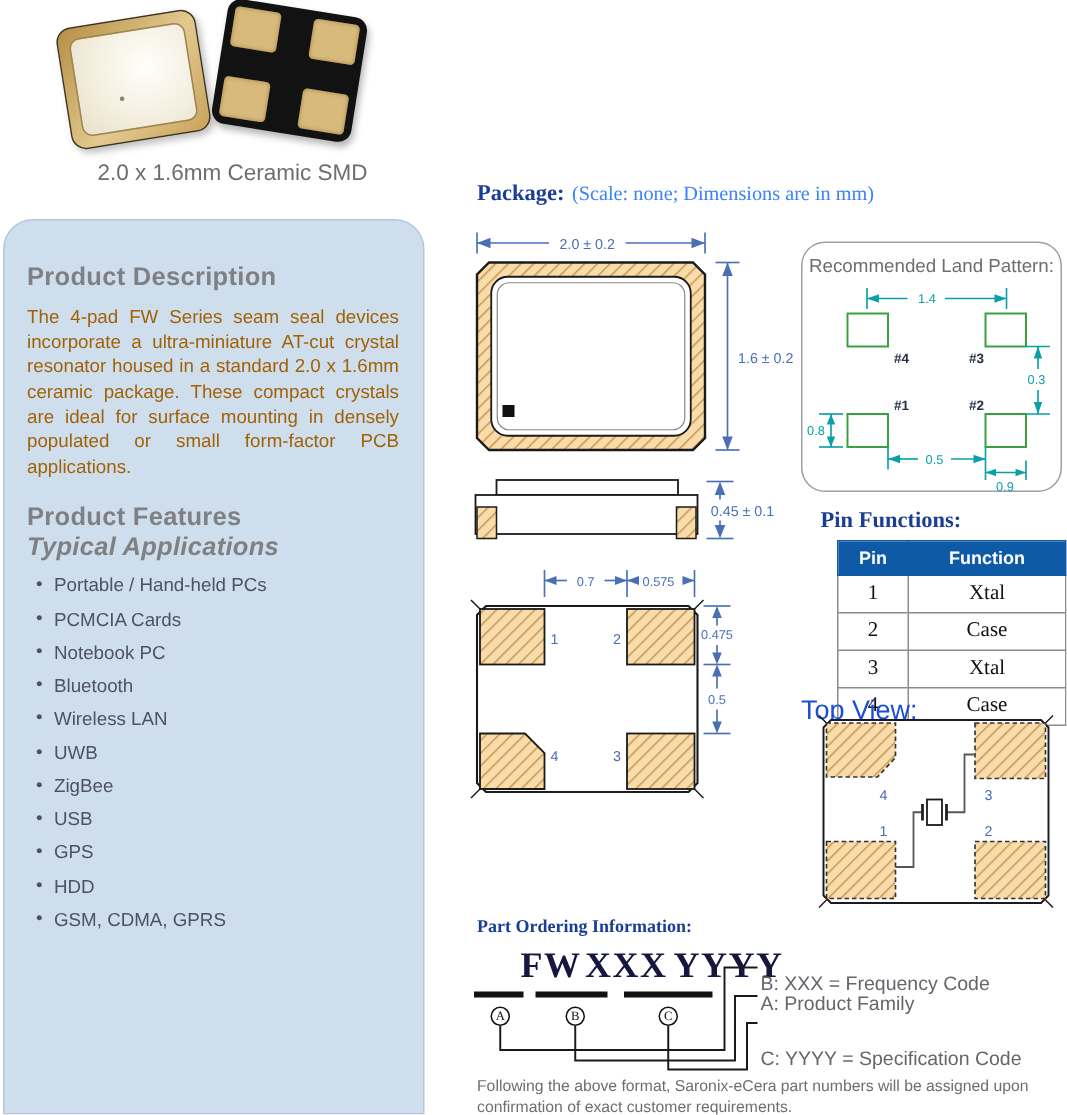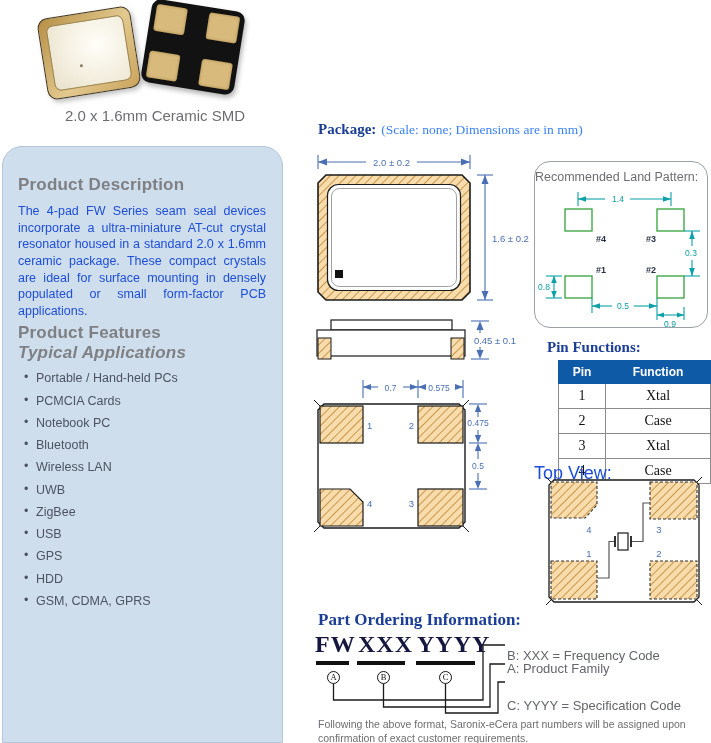--- a/index.html
+++ b/index.html
@@ -21,47 +21,47 @@
     box-shadow:inset 0 0 3px rgba(120,90,30,.6);}
   .photo2 .tl{left:5px;top:5px}.photo2 .tr{right:5px;top:5px}
   .photo2 .bl{left:5px;bottom:5px}.photo2 .br{right:5px;bottom:5px}
   .caption{position:absolute;left:28px;top:107px;width:254px;text-align:center;
     font-size:15px;color:#6d6e71;}
   
   .panel{position:absolute;left:2px;top:146px;width:281px;height:597px;
     background:#cfdeed;border:1px solid #b3c6da;border-radius:20px 20px 0 0;
     box-sizing:border-box;padding:28px 16px 0 15px;}
   .panel h2{margin:0;font-size:17px;font-weight:bold;color:#7e8083;letter-spacing:.2px;}
-  .panel p{margin:8px 0 4px 0;font-size:12.5px;line-height:1.33;color:#1d4ed8;text-align:justify;}
+  .panel p{margin:8px 0 16px 0;font-size:12.5px;line-height:1.33;color:#a16207;text-align:justify;}
   .panel ul{margin:7px 0 0 0;padding:0 0 0 6px;list-style:none;}
   .panel ul li{font-size:12.5px;color:#4d5360;line-height:1.3;padding-left:12px;position:relative;}
   .panel ul.features li{margin-bottom:10px;}
   .panel ul.apps li{margin-bottom:6px;}
   .panel ul li::before{content:"\2022";position:absolute;left:0;top:-1px;color:#4d5360;}
   .mt-features{margin-top:27px;}
   .mt-apps{margin-top:24px;font-style:italic;}
   
   .serif-head{font-family:"Liberation Serif",serif;font-weight:bold;color:#1a3e96;}
   .pkg-head{position:absolute;left:318px;top:121px;font-size:15px;}
   .pkg-head .note{font-family:"Liberation Serif",serif;font-weight:normal;color:#3b82f6;
     font-size:13.5px;margin-left:5px;}
   .lp-box{position:absolute;left:534px;top:161px;width:174px;height:167px;box-sizing:border-box;
     border:1.5px solid #9aa0a6;border-radius:16px;}
-  .lp-title{margin-top:8px;text-align:left;font-size:12.5px;color:#6d6e71;}
+  .lp-title{margin-top:8px;text-align:center;font-size:12.5px;color:#6d6e71;}
   .pinfn-head{position:absolute;left:547px;top:339px;font-size:15px;}
   table.pins{position:absolute;left:558px;top:360px;border-collapse:collapse;}
   table.pins th{background:#0f5aa7;color:#fff;font-size:12px;font-weight:bold;
     height:20px;border:1px solid #0f5aa7;}
   table.pins td{font-family:"Liberation Serif",serif;font-size:14px;color:#111;
     text-align:center;height:22px;border:1px solid #8c8c8c;background:#fff;}
   table.pins .c1{width:46px}table.pins .c2{width:106px}
   .topview-label{position:absolute;left:534px;top:463px;font-size:18px;color:#1d4ed8;}
-  .order-head{position:absolute;left:318px;top:610px;font-size:17px;}
+  .order-head{position:absolute;left:318px;top:610px;font-size:12px;}
   .code{position:absolute;top:631px;font-family:"Liberation Serif",serif;font-weight:bold;
-    font-size:24px;color:#15173f;letter-spacing:1px;}
+    font-size:24px;color:#15173f;letter-spacing:1px;margin-left:32px;}
   .code.fw{left:315px}.code.xxx{left:358px}.code.yyyy{left:417px}
   .ubar{position:absolute;top:661px;height:4px;background:#111;}
   .ubar.b1{left:316px;width:33px}.ubar.b2{left:357px;width:48px}.ubar.b3{left:416px;width:59px}
   .mark{position:absolute;top:671px;width:13px;height:13px;border:1.4px solid #111;border-radius:50%;
     box-sizing:border-box;background:#fff;font-family:"Liberation Serif",serif;font-size:8.5px;
     color:#111;text-align:center;line-height:10px;}
   .mark.a{left:327px}.mark.b{left:377px}.mark.c{left:439px}
   .legend{position:absolute;left:507px;font-size:13px;color:#63666b;white-space:nowrap;margin-top:24px;}
   .legend.l1{top:637px}.legend.l2{top:624px}.legend.l3{top:674px}
   .footnote{position:absolute;left:318px;top:717px;width:390px;font-size:10.5px;

